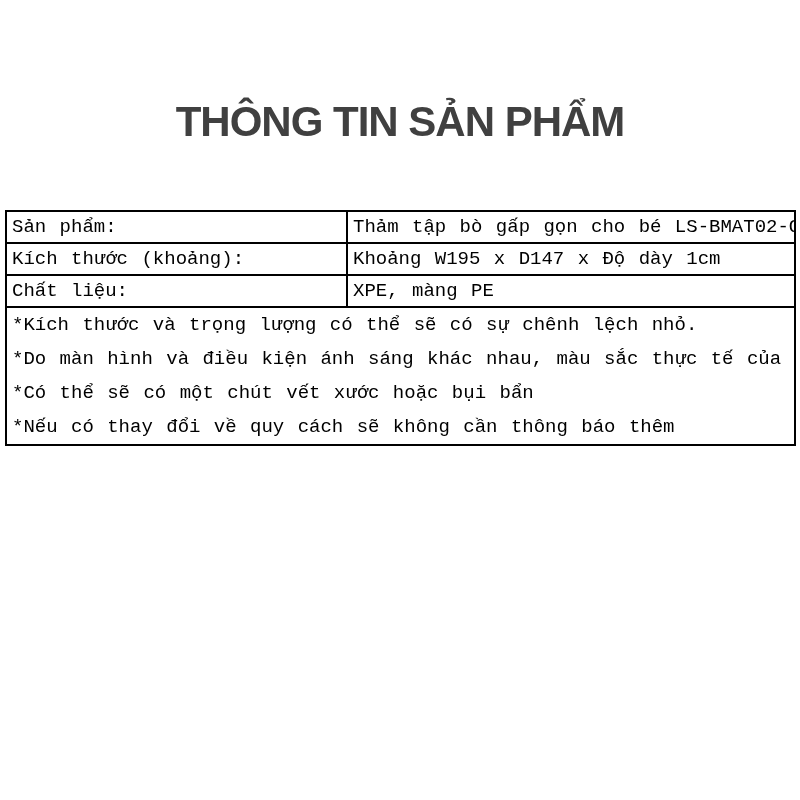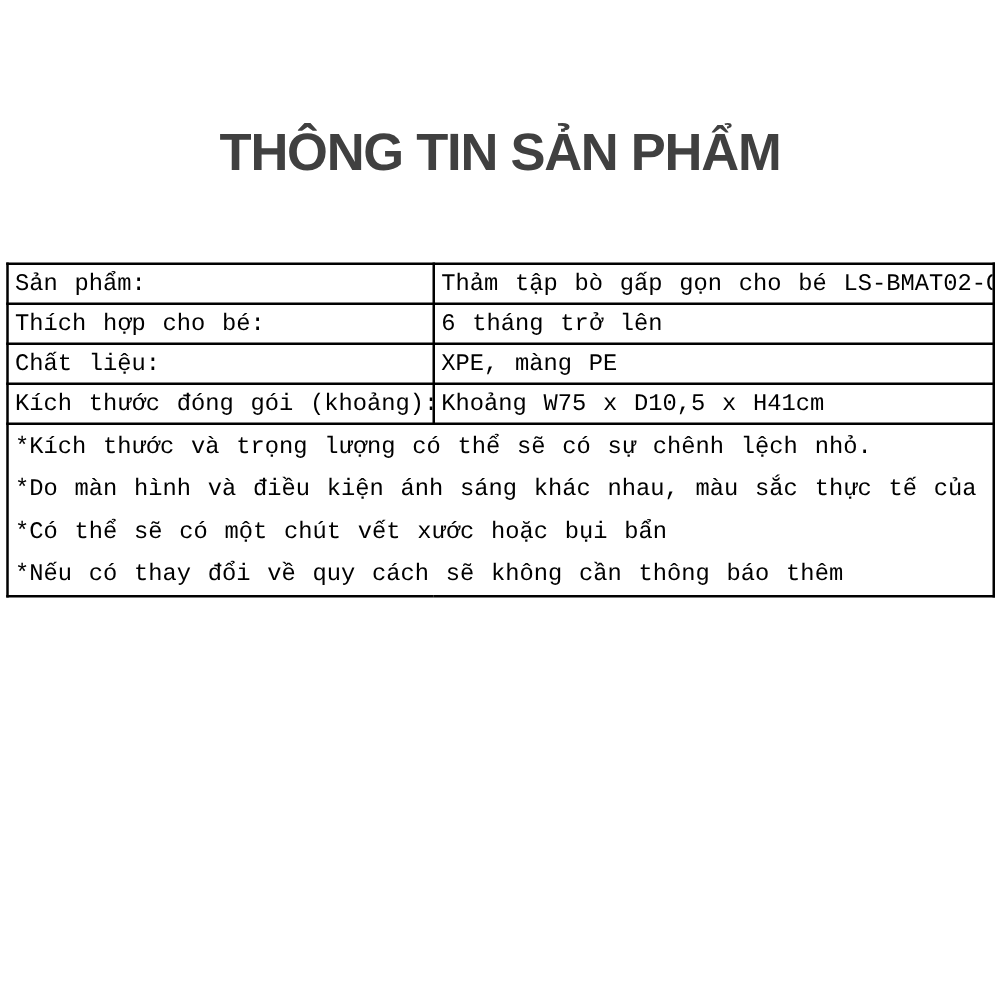--- a/index.html
+++ b/index.html
@@ -76,30 +76,26 @@
 
 <div class="page-title">THÔNG TIN SẢN PHẨM</div>
 
 <table class="product-table">
   <tbody>
     <tr>
       <td class="label-cell">Sản phẩm:</td>
       <td class="value-cell">Thảm tập bò gấp gọn cho bé LS-BMAT02-OUT</td>
     </tr>
     <tr>
-      <td class="label-cell">Thích hợp cho bé:</td>
-      <td class="value-cell">6 tháng trở lên</td>
+      <td class="label-cell">Kích thước (khoảng):</td>
+      <td class="value-cell">Khoảng W195 x D147 x Độ dày 1cm</td>
     </tr>
     <tr>
       <td class="label-cell">Chất liệu:</td>
       <td class="value-cell">XPE, màng PE</td>
-    </tr>
-    <tr>
-      <td class="label-cell">Kích thước đóng gói (khoảng):</td>
-      <td class="value-cell">Khoảng W75 x D10,5 x H41cm</td>
     </tr>
     <tr>
       <td class="notes-cell" colspan="2">
         <p class="note-line">*Kích thước và trọng lượng có thể sẽ có sự chênh lệch nhỏ.</p>
         <p class="note-line">*Do màn hình và điều kiện ánh sáng khác nhau, màu sắc thực tế của sản phẩm có thể khác biệt đôi chút với ảnh chụp.</p>
         <p class="note-line">*Có thể sẽ có một chút vết xước hoặc bụi bẩn</p>
         <p class="note-line">*Nếu có thay đổi về quy cách sẽ không cần thông báo thêm</p>
       </td>
     </tr>
   </tbody>

